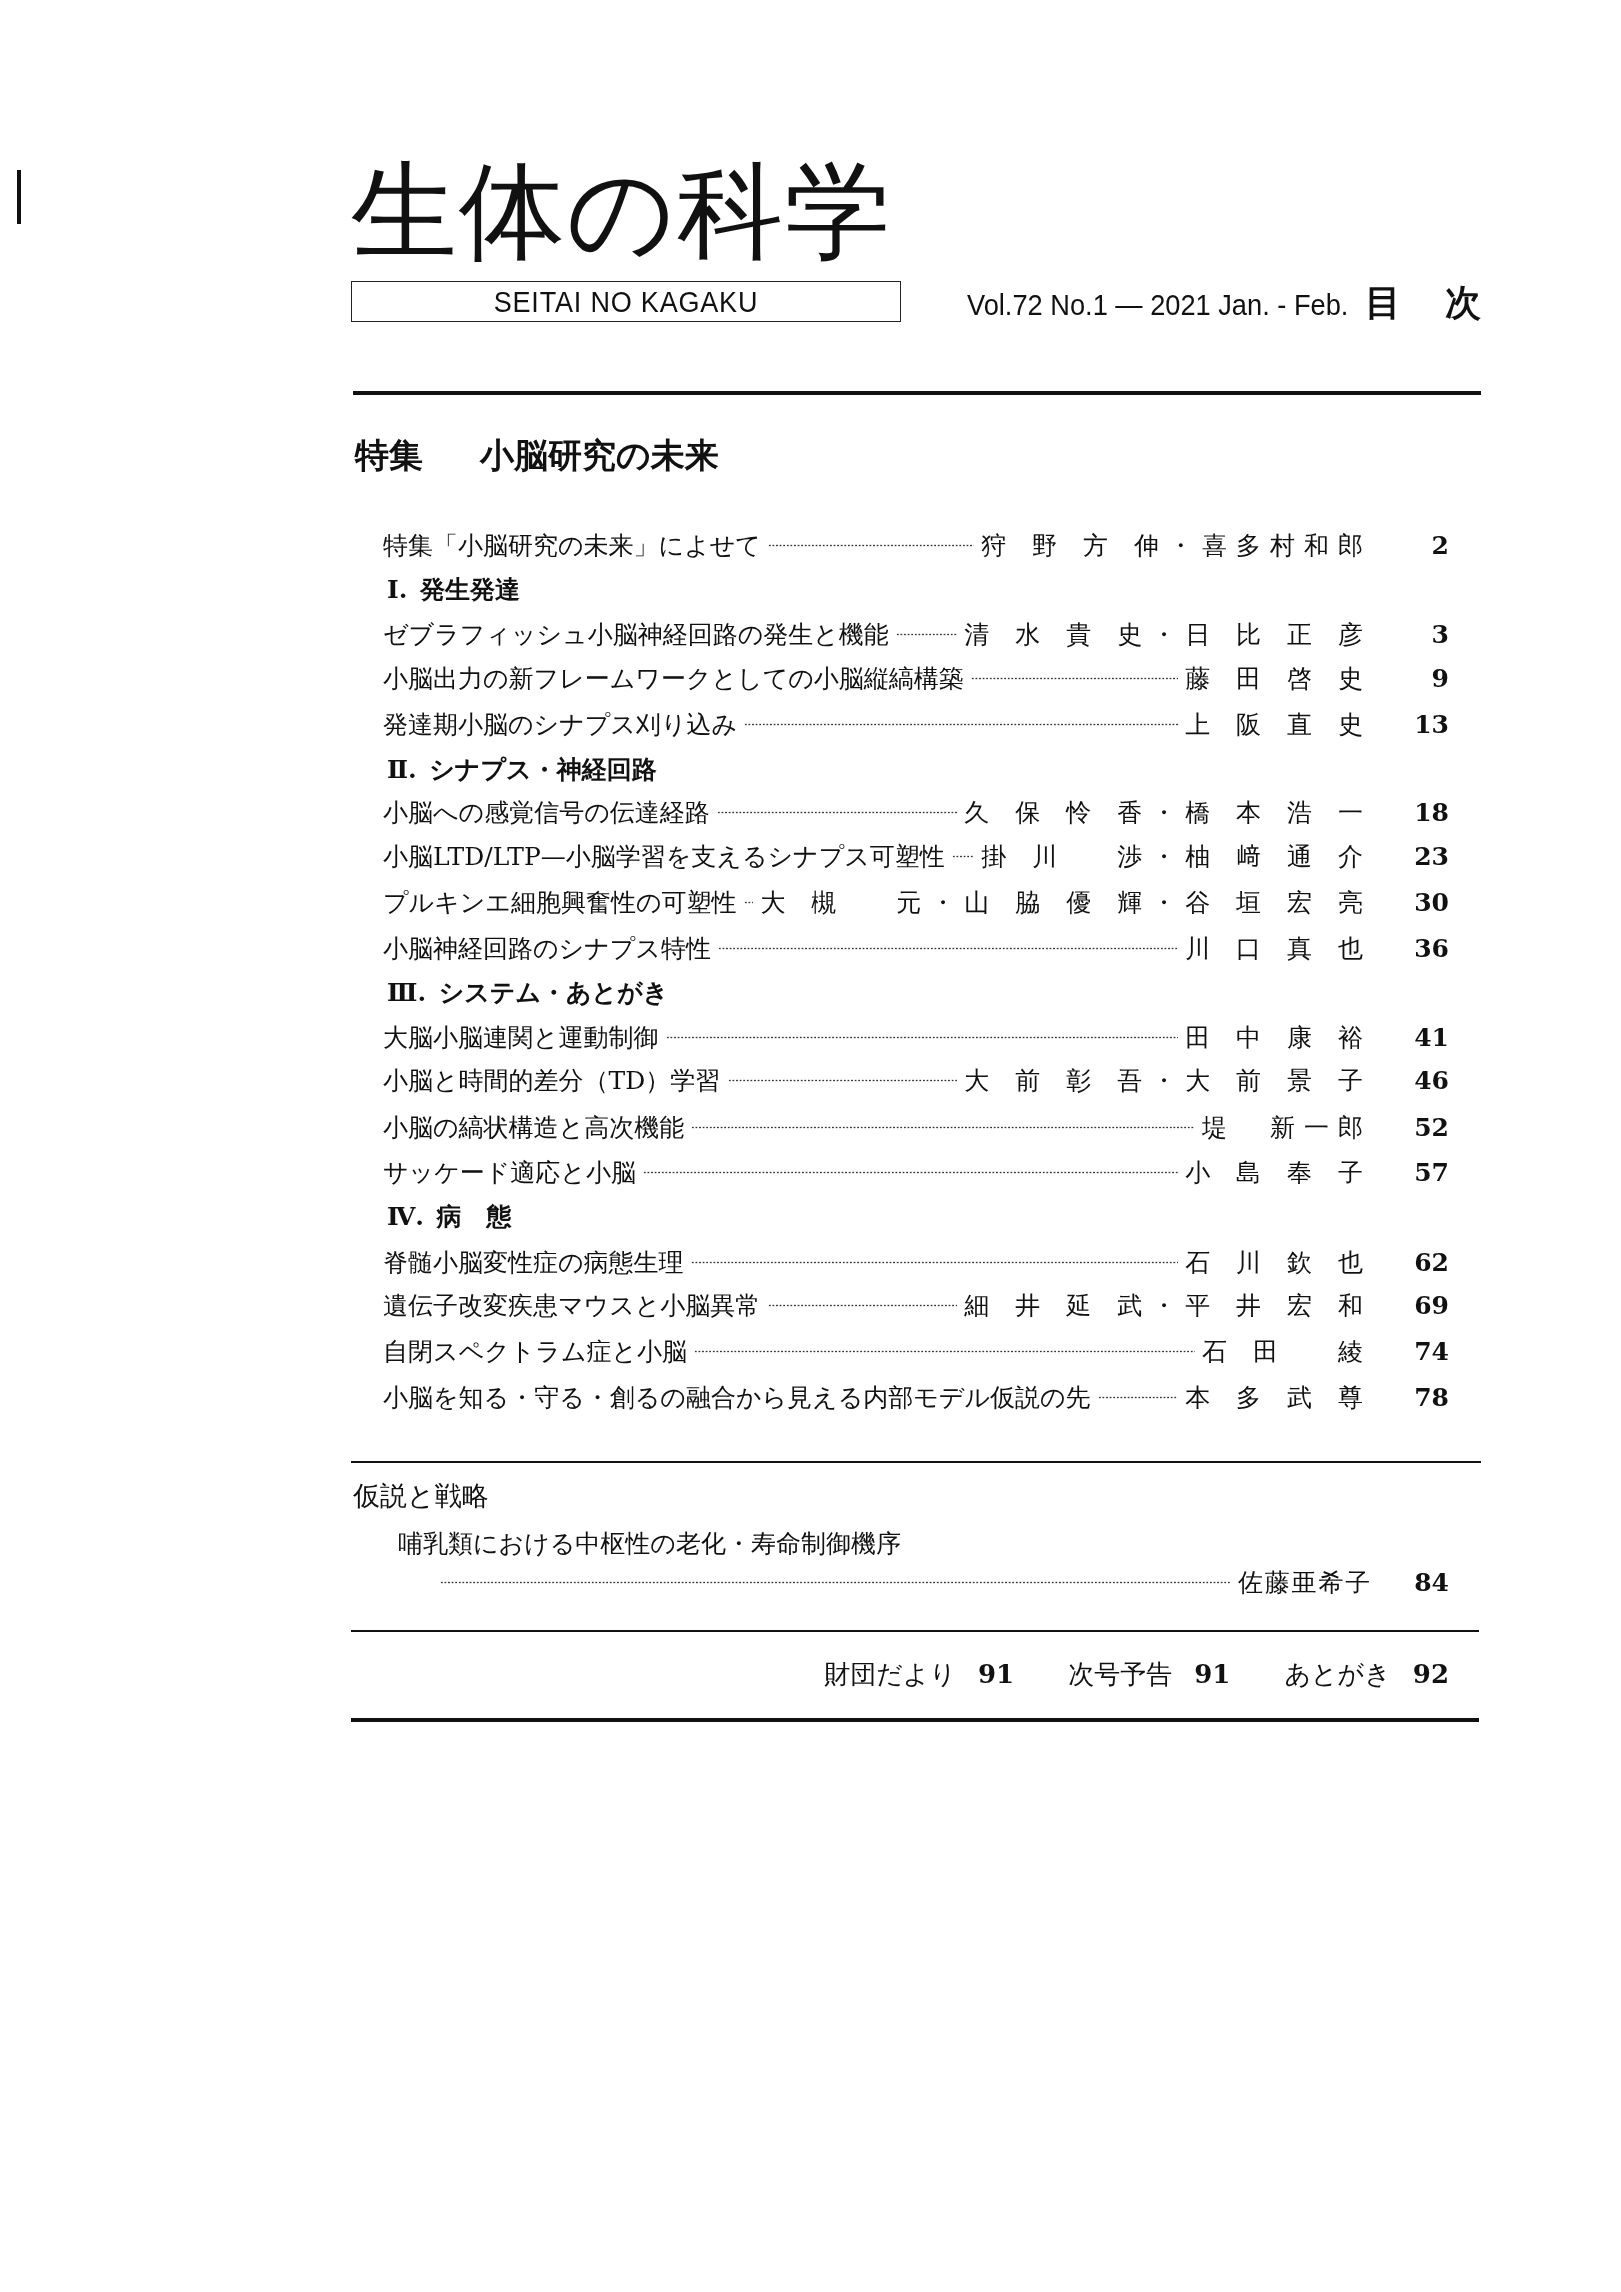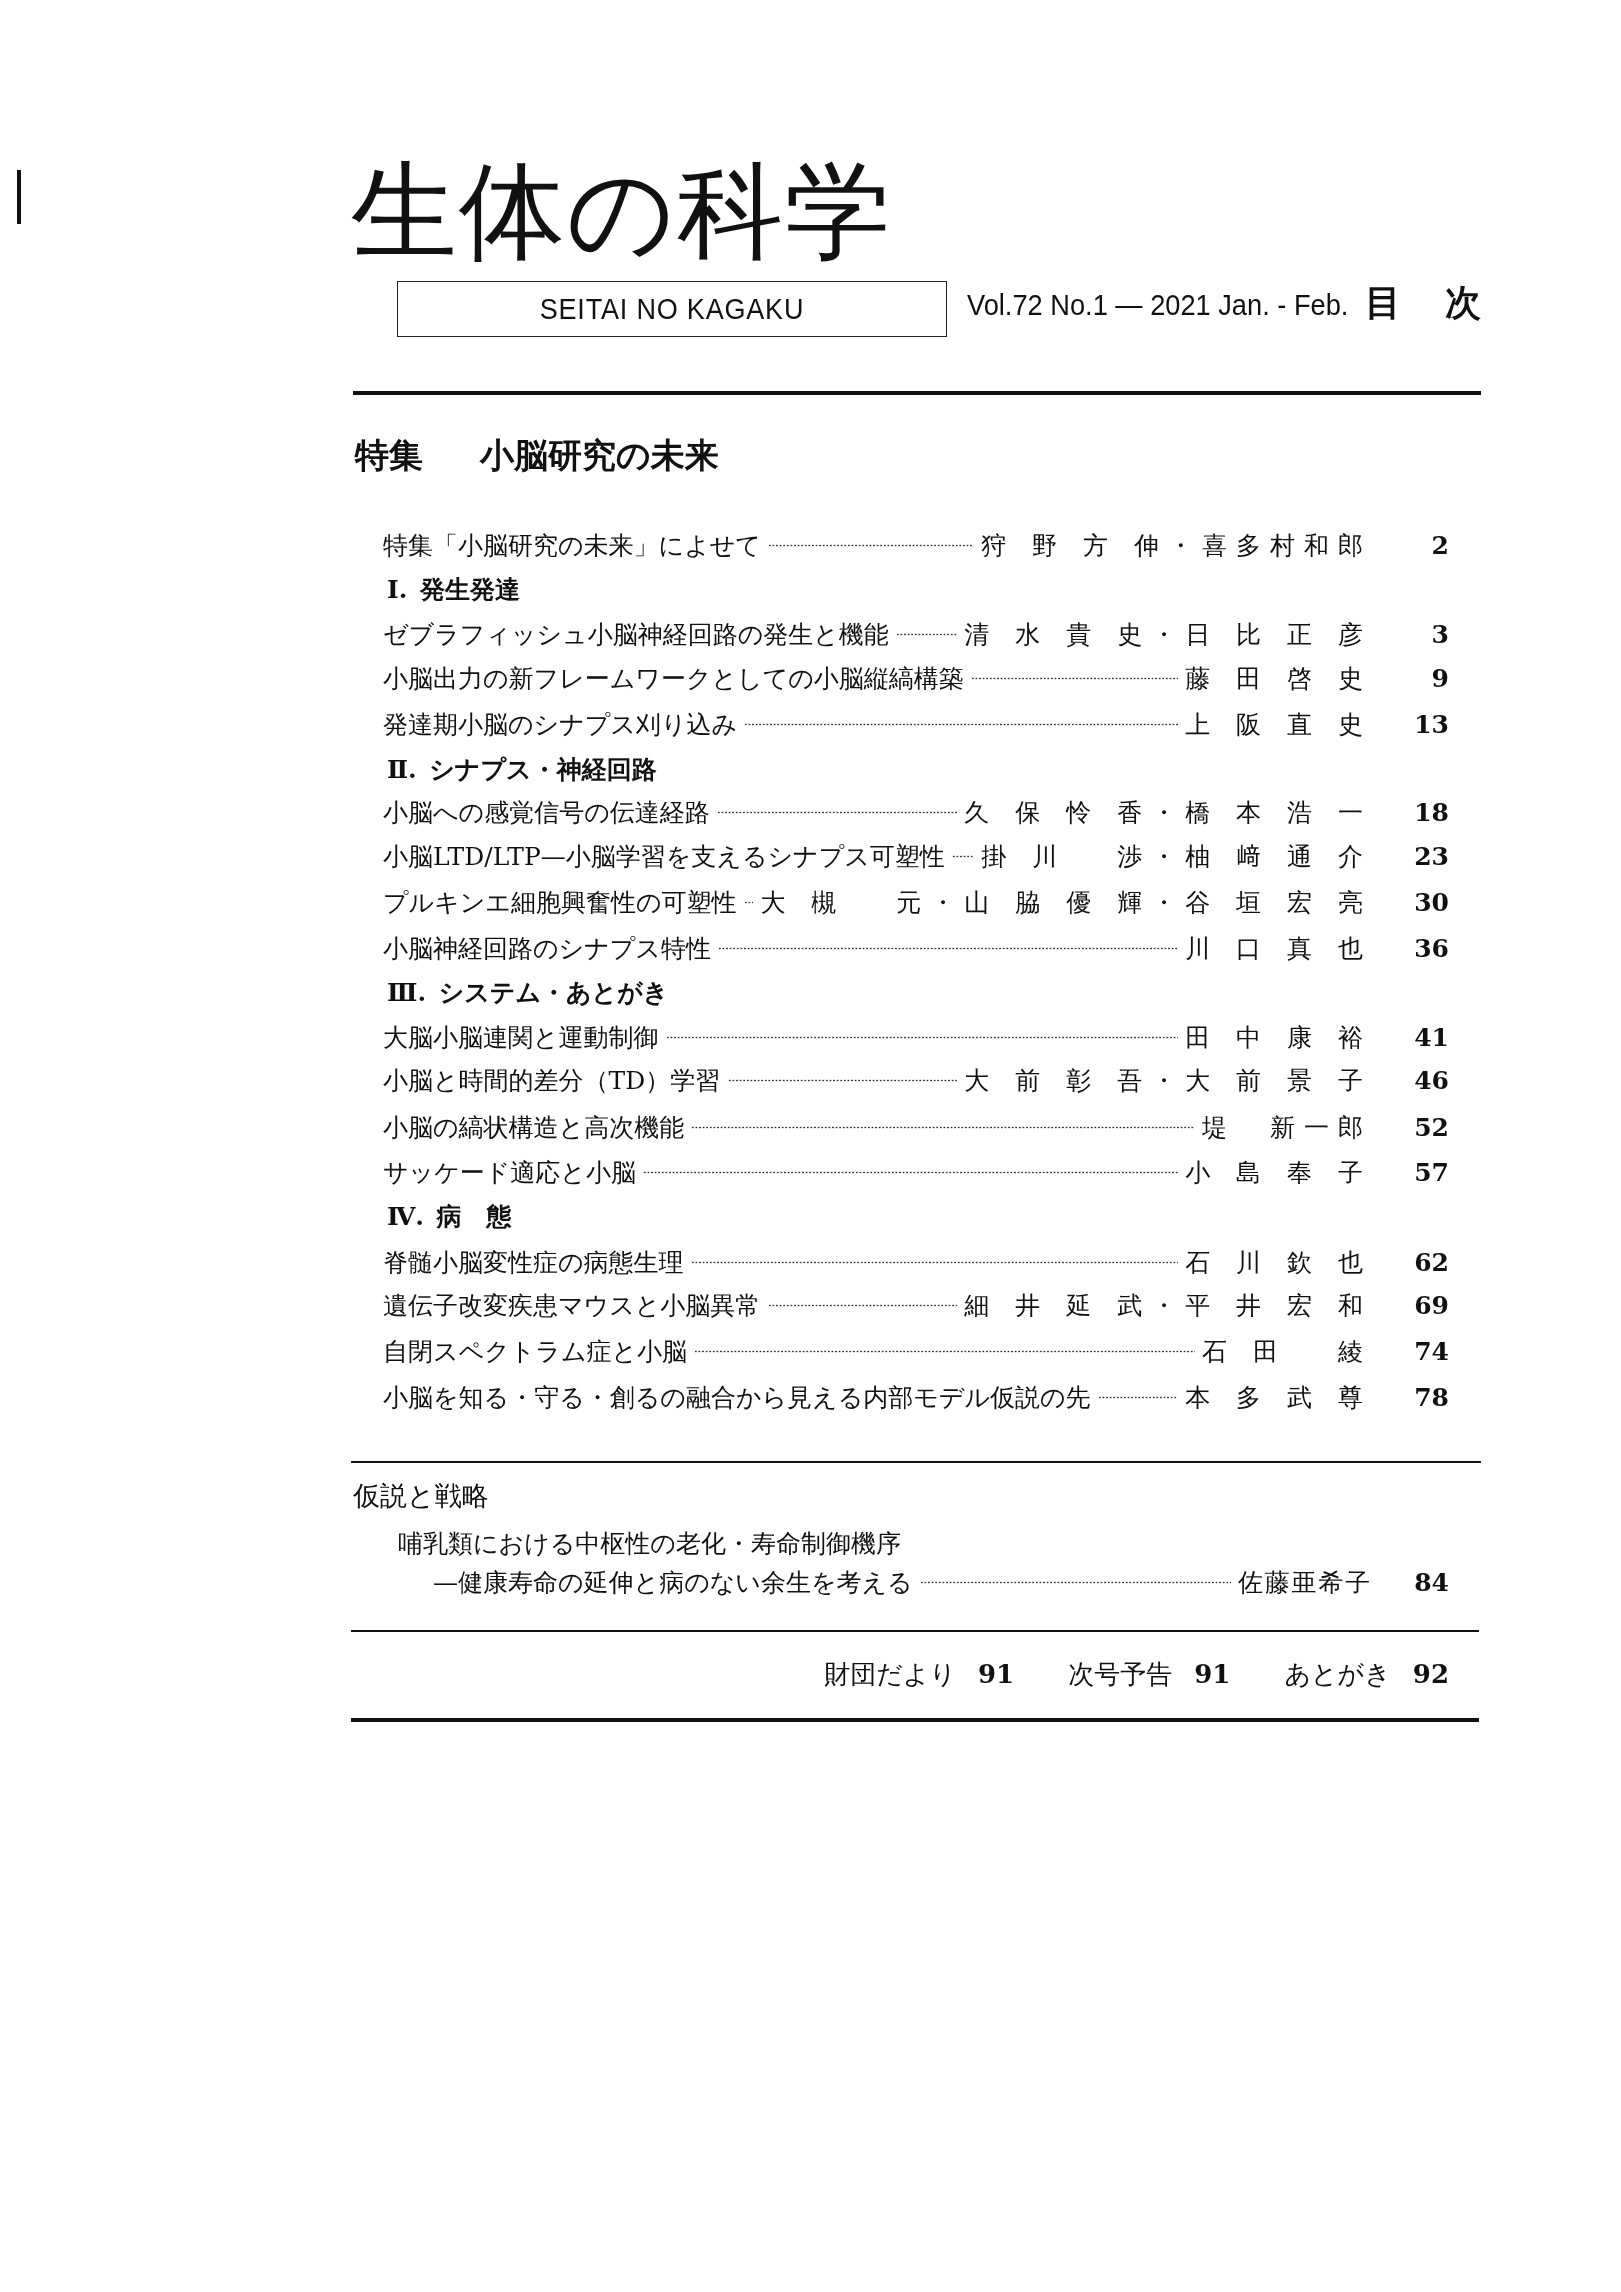--- a/index.html
+++ b/index.html
@@ -10,23 +10,23 @@
   }
   .abs { position: absolute; }
   .edge-mark { left: 17px; top: 170px; width: 3.6px; height: 54px; background: #111; }
 
   .title {
     left: 351px; top: 154px; font-size: 106px; line-height: 116px;
     font-family: "DejaVu Serif", "Liberation Serif", serif;
     letter-spacing: 1.8px; white-space: nowrap;
   }
   .romaji-box {
-    left: 351px; top: 281px; width: 550px; height: 56px;
+    left: 351px; top: 281px; width: 550px; height: 41px;
     border: 1.8px solid #222; box-sizing: border-box;
-    display: flex; align-items: center; justify-content: center; margin-left: 46px;
+    display: flex; align-items: center; justify-content: center;
   }
   .romaji {
     font-family: "Liberation Sans", "DejaVu Sans", sans-serif;
     font-size: 30px; letter-spacing: 0.9px; transform: scaleX(0.9);
     white-space: nowrap;
   }
   .issue {
     left: 967px; top: 287px; font-family: "Liberation Sans", "DejaVu Sans", sans-serif;
     font-size: 29.6px; line-height: 36px; white-space: nowrap; transform-origin: left center;
     transform: scaleX(0.92);
@@ -226,21 +226,20 @@
   <span class="dots"></span>
   <span class="a">本 多 武 尊</span>
   <span class="pg">78</span>
 </div>
 
 <div class="abs rule rule-mid"></div>
 
 <div class="abs hs-heading">仮説と戦略</div>
 <div class="abs hs-line1">哺乳類における中枢性の老化・寿命制御機序</div>
 <div class="row hs-row">
-  <span class="t">—健康寿命の延伸と病のない余生を考える</span>
   <span class="dots"></span>
   <span class="a" style="letter-spacing:1.8px">佐藤亜希子</span>
   <span class="pg">84</span>
 </div>
 
 <div class="abs rule rule-foot-top"></div>
 
 <div class="abs footer">
   <span class="fi">
     <span>財団だより</span><span class="n">91</span>

